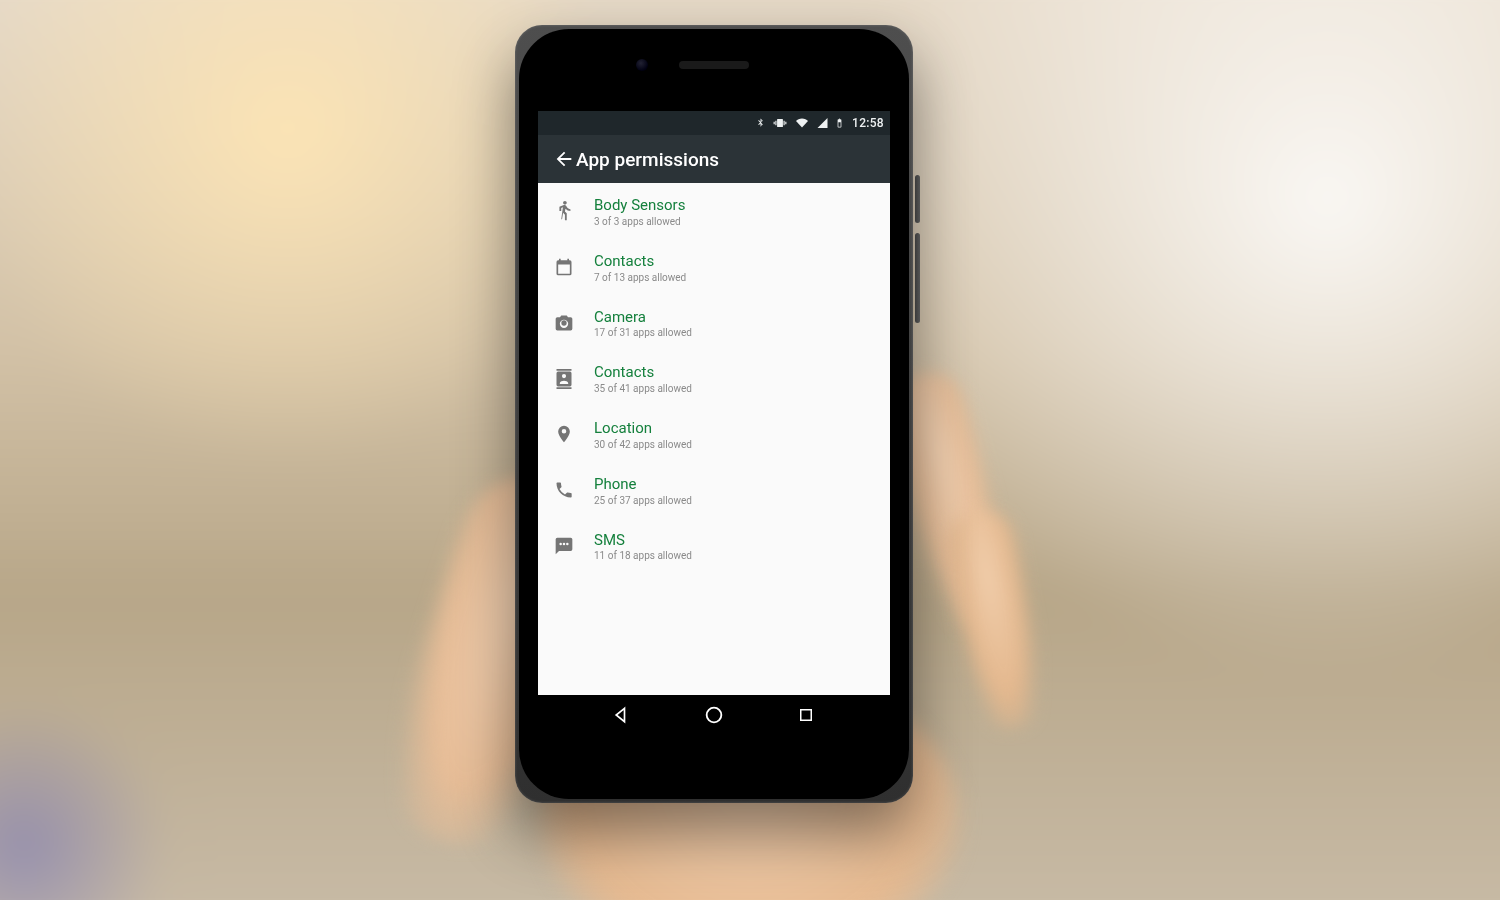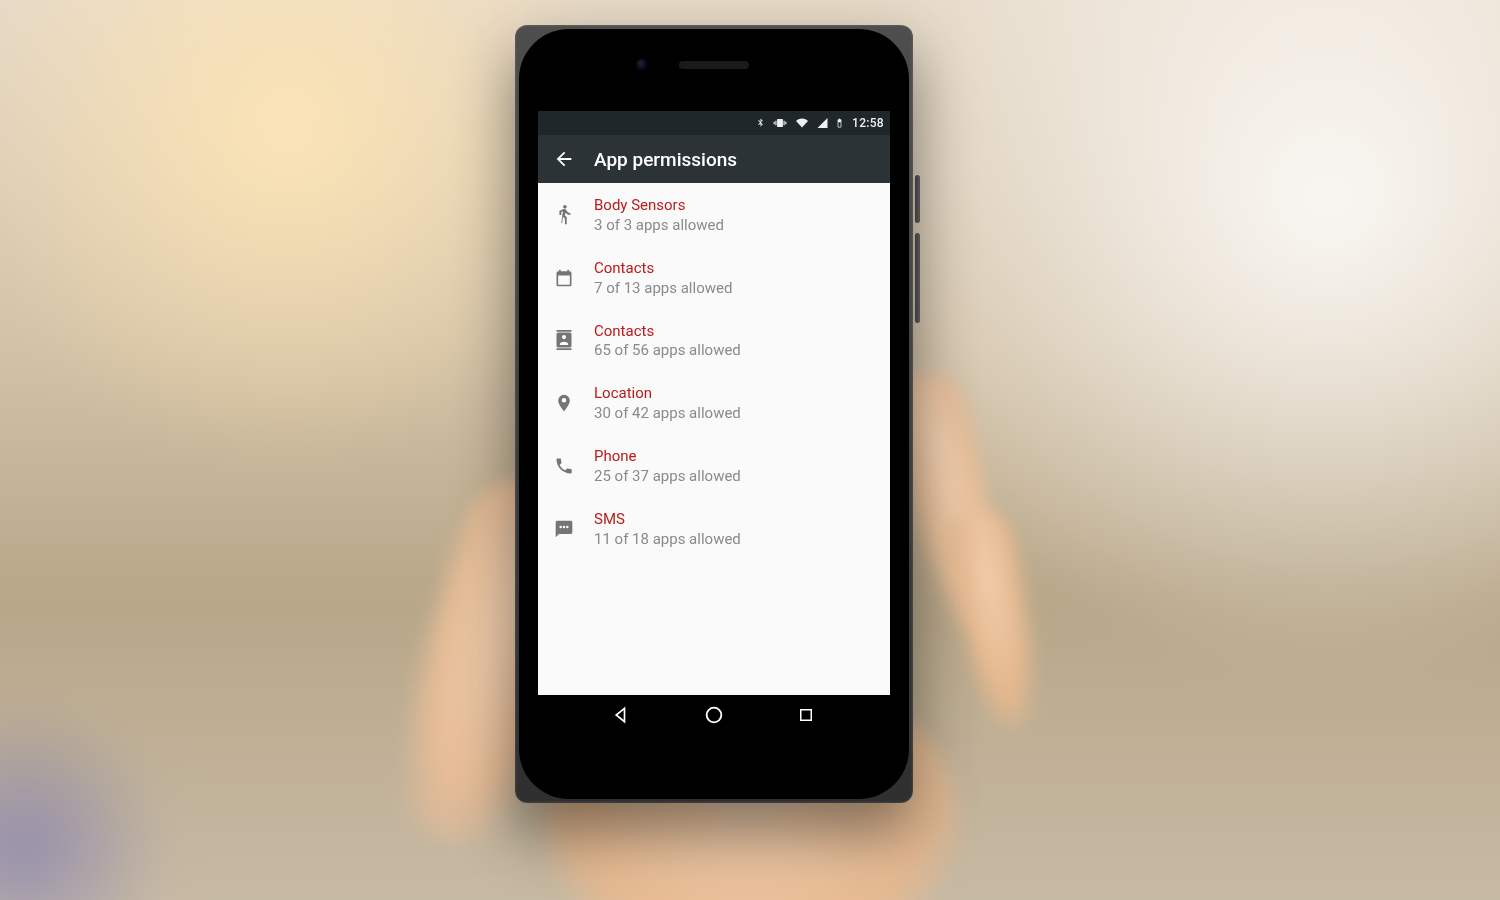--- a/index.html
+++ b/index.html
@@ -70,21 +70,21 @@
     filter: blur(8px);
   }
 
   
   .phone {
     position: absolute;
     left: 515px;
     top: 25px;
     width: 390px;
     height: 770px;
-    border-radius: 12px;
+    border-radius: 27px;
     background: linear-gradient(180deg, #4e4e4e, #2f2f2f);
     padding: 4px;
     box-shadow:
       0 30px 60px rgba(0,0,0,0.45),
       inset 0 0 3px rgba(255,255,255,0.2);
   }
   .phone-inner {
     width: 100%;
     height: 100%;
     border-radius: 50px;
@@ -150,21 +150,20 @@
   .status-time { font-weight: 500; letter-spacing: 0.3px; margin-left: 2px; }
 
   
   .appbar {
     height: 48px;
     background: #2b3337;
     color: #fff;
     display: flex;
     align-items: center;
     padding: 0 14px;
-    gap: 18px;
   }
   .appbar .title {
     font-size: 19px;
     font-weight: 500;
   }
   .back-btn {
     display:flex;
     align-items:center;
     justify-content:center;
     width: 24px; height: 24px;
@@ -189,25 +188,25 @@
     height: 24px;
     color: #757575;
     display:flex;
     align-items:center;
     justify-content:center;
     flex: 0 0 24px;
   }
   .item .iconwrap svg { fill: currentColor; }
   .item .text .primary {
     font-size: 15px;
-    color: #b91c1c;
+    color: #15803d;
     line-height: 1.25;
   }
   .item .text .secondary {
-    font-size: 15px;
+    font-size: 10px;
     color: #8a8a8a;
     margin-top: 1px;
   }
 
   
   .navbar {
     height: 40px;
     background: #000;
     display: flex;
     align-items: center;
@@ -300,30 +299,41 @@
             <svg width="20" height="20" viewBox="0 0 24 24">
                 <path d="M19 4h-1V2h-2v2H8V2H6v2H5a2 2 0 00-2 2v14a2 2 0 002 2h14a2 2 0 002-2V6a2 2 0 00-2-2zm0 16H5V9h14v11z"></path>
               </svg>
           </span>
           <span class="text">
             <div class="primary">Contacts</div>
             <div class="secondary">7 of 13 apps allowed</div>
           </span>
         </div>
 
+        <div class="item">
+          <span class="iconwrap">
+            <svg width="20" height="20" viewBox="0 0 24 24">
+                <path d="M12 15.2A3.2 3.2 0 1012 8.8a3.2 3.2 0 000 6.4zM20 5h-3.2l-1.5-2H8.7L7.2 5H4a2 2 0 00-2 2v12a2 2 0 002 2h16a2 2 0 002-2V7a2 2 0 00-2-2zm-8 13a5 5 0 110-10 5 5 0 010 10z"></path>
+              </svg>
+          </span>
+          <span class="text">
+            <div class="primary">Camera</div>
+            <div class="secondary">17 of 31 apps allowed</div>
+          </span>
+        </div>
 
         <div class="item">
           <span class="iconwrap">
             <svg width="20" height="20" viewBox="0 0 24 24">
                 <path d="M19 3H5a2 2 0 00-2 2v14a2 2 0 002 2h14a2 2 0 002-2V5a2 2 0 00-2-2zm-7 3a2.5 2.5 0 110 5 2.5 2.5 0 010-5zm5 12H7v-1.2c0-1.7 3.3-2.6 5-2.6s5 .9 5 2.6V18zM3 0h18v2H3V0zm0 22h18v2H3v-2z"></path>
               </svg>
           </span>
           <span class="text">
             <div class="primary">Contacts</div>
-            <div class="secondary">65 of 56 apps allowed</div>
+            <div class="secondary">35 of 41 apps allowed</div>
           </span>
         </div>
 
         <div class="item">
           <span class="iconwrap">
             <svg width="20" height="20" viewBox="0 0 24 24">
                 <path d="M12 2a7 7 0 00-7 7c0 5.25 7 13 7 13s7-7.75 7-13a7 7 0 00-7-7zm0 9.5A2.5 2.5 0 1112 6a2.5 2.5 0 010 5.5z"></path>
               </svg>
           </span>
           <span class="text">

